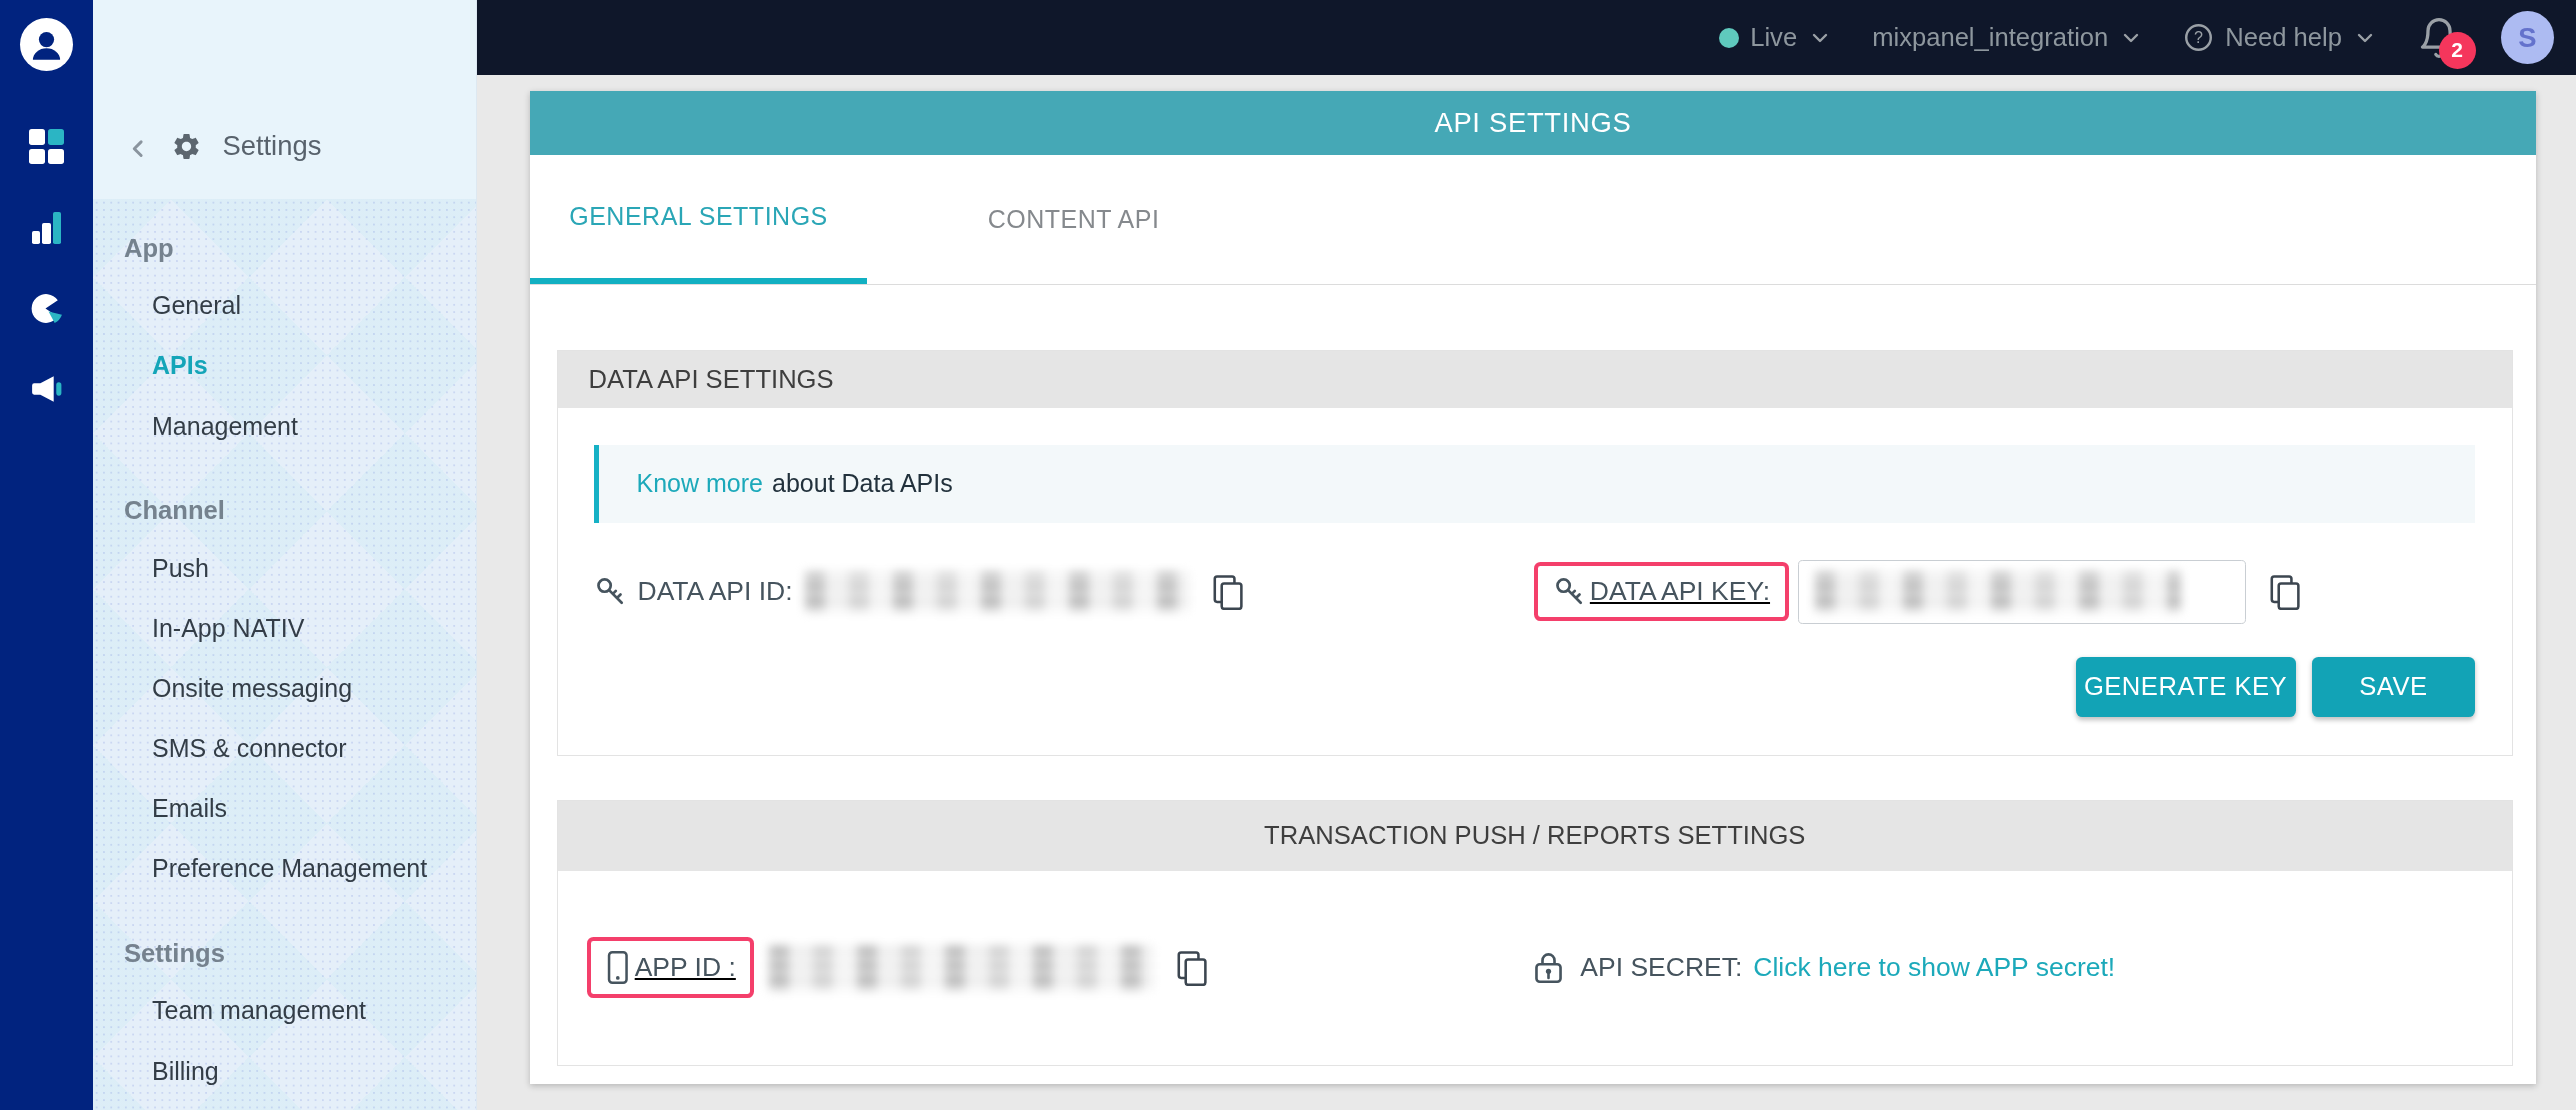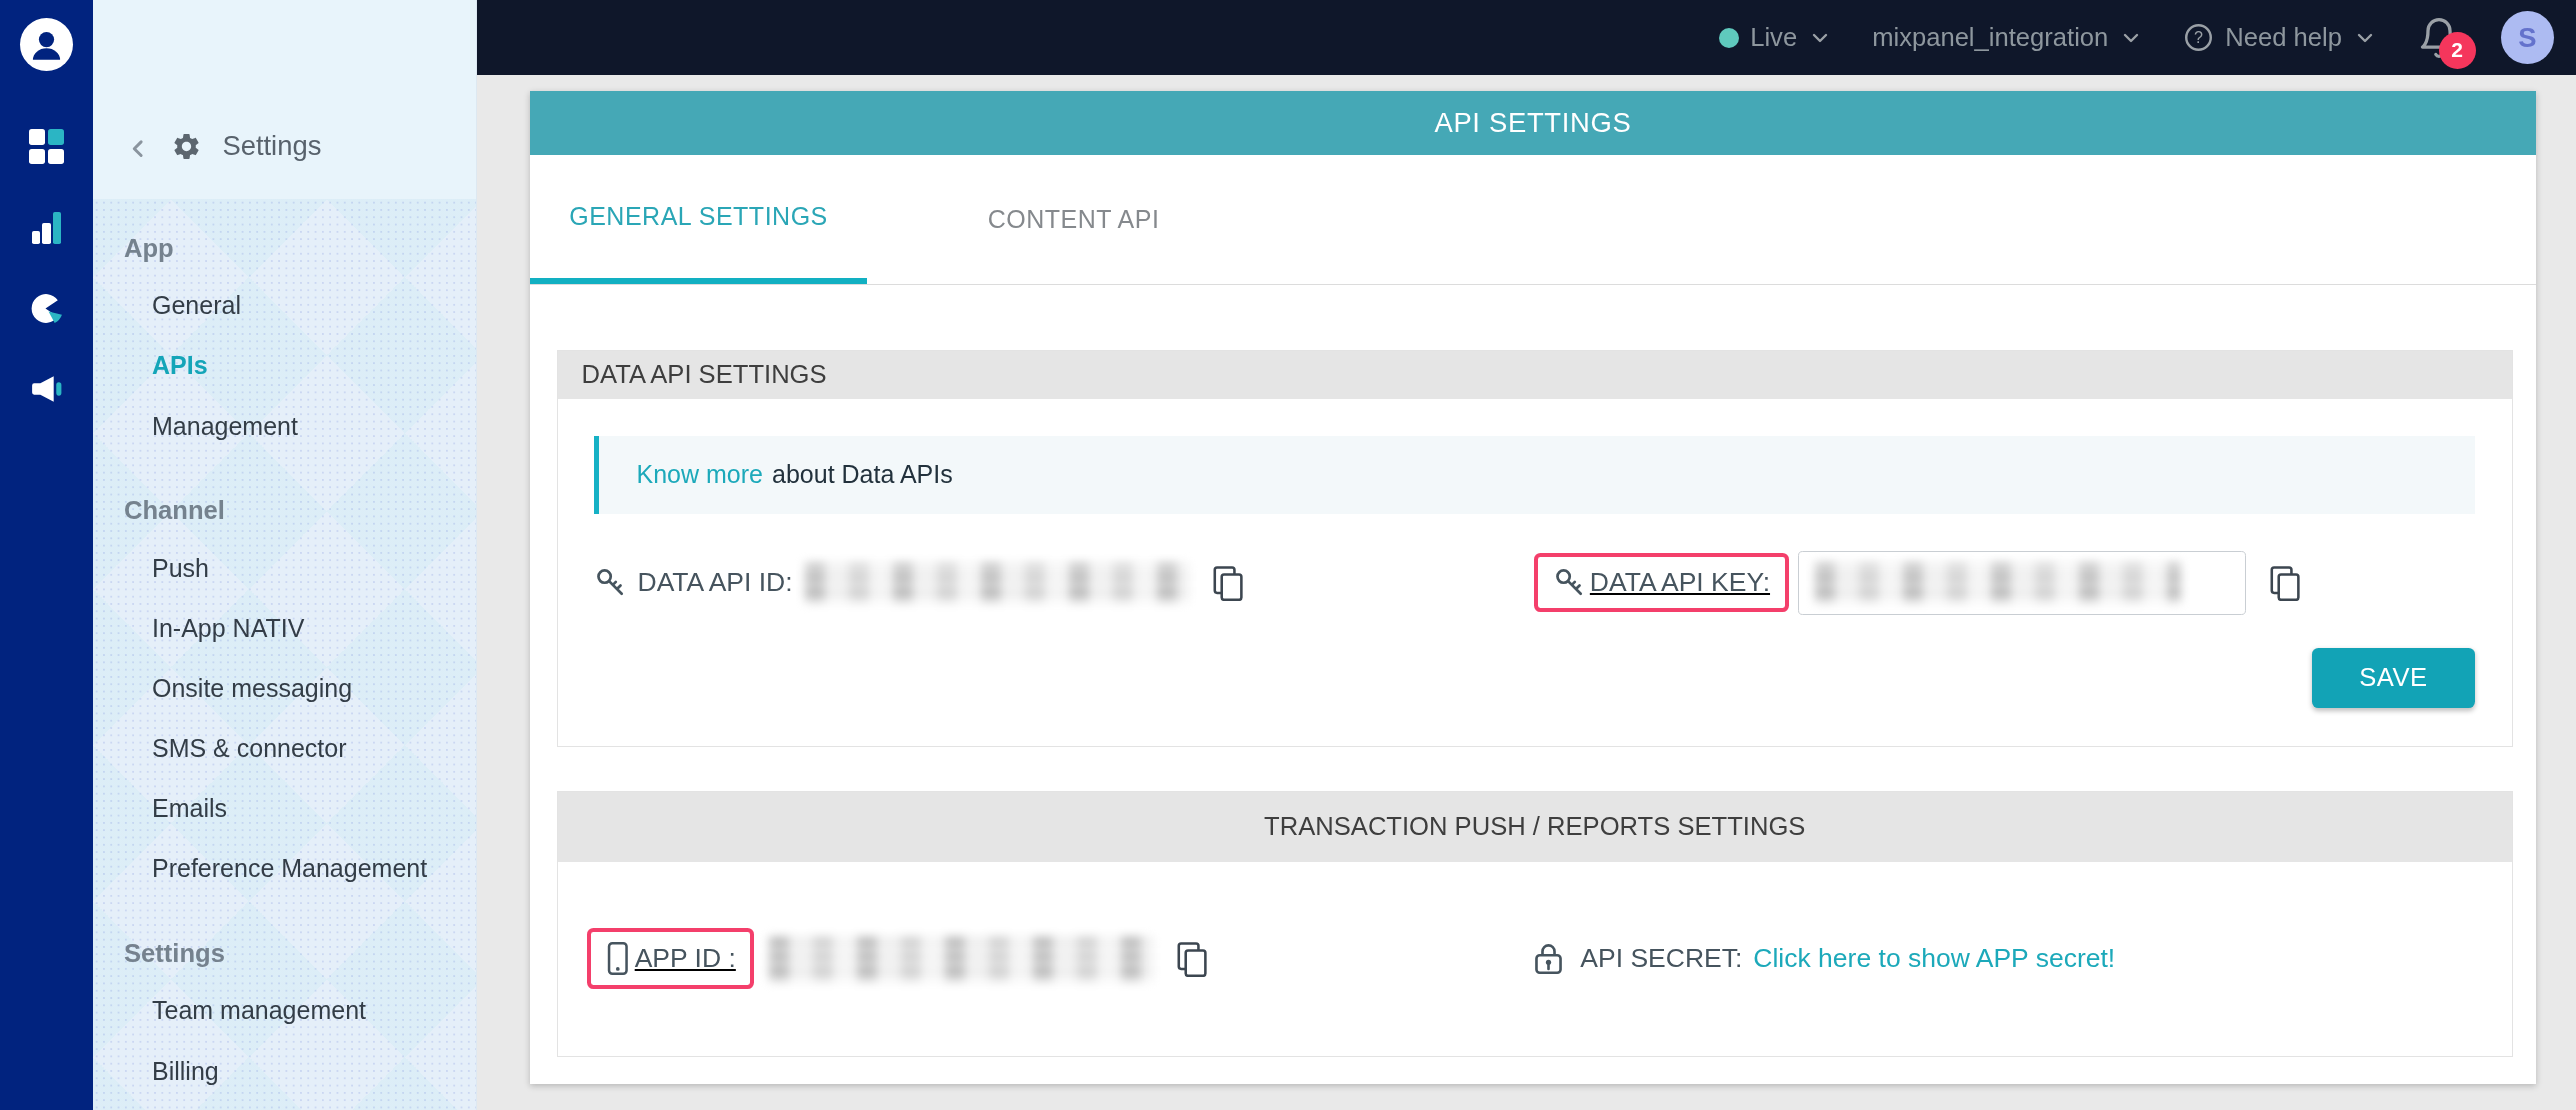--- a/index.html
+++ b/index.html
@@ -55,21 +55,21 @@
   .banner { height:64px; background:#45a8b6; color:#fff; font-size:27.4px; letter-spacing:0.7px;
             display:flex; align-items:center; justify-content:center; flex-shrink:0; }
   .tabs { height:130px; border-bottom:1.8px solid #dcdcdc; display:flex; flex-shrink:0; }
   .tab { display:flex; align-items:center; justify-content:center; font-size:25px; letter-spacing:0.5px; cursor:pointer; }
   .tab.active { width:337px; color:#2aa6b6; font-weight:500; border-bottom:6.4px solid #12b0c2; }
   .tab.inactive { width:413px; color:#85898d; }
 
   .card-body { flex:1; padding:65px 23px 0 26.5px; overflow:hidden; }
   .section { border:1.8px solid #e3e3e3; }
   .section-header { background:#e5e5e5; font-size:25.6px; color:#3e3e3e; display:flex; align-items:center; }
-  .sec1 .section-header { height:48px; padding-left:24px;text-align:center; }
+  .sec1 .section-header { height:57px; padding-left:31px;text-align:center; }
   .sec2 { margin-top:44px; }
   .sec2 .section-header { height:70px; justify-content:center; }
   .sec1-body { padding:37px 37px 38px 36px; }
   .callout { height:78px; background:#f3f8fa; border-left:5.5px solid #16b1c5; display:flex;
              align-items:center; padding-left:38px; font-size:25px; color:#22313c; }
   .callout .link { color:#1ca9ba; cursor:pointer; margin-right:9.1px; }
   .kv-row { display:flex; align-items:center; margin-top:37px; }
   .kv-left, .kv-right { flex:1; display:flex; align-items:center; min-width:0; }
   .kv-label { font-size:26.5px; color:#46545e; font-weight:500; white-space:nowrap; }
   .redacted { border-radius:2.7px; filter:blur(4.6px);
@@ -254,20 +254,21 @@
                   </div>
                   <div class="copy-btn">
                     <svg width="37" height="37" viewBox="0 0 32 32">
                       <rect x="5" y="3" width="17" height="22" rx="2" fill="#ffffff" stroke="#3c4650" stroke-width="2.2"></rect>
                       <rect x="11" y="9" width="17" height="22" rx="2" fill="#ffffff" stroke="#3c4650" stroke-width="2.2"></rect>
                     </svg>
                   </div>
                 </div>
               </div>
               <div class="btn-row">
+                <button class="btn generate">GENERATE KEY</button>
                 <button class="btn save">SAVE</button>
               </div>
             </div>
           </div>
 
           <div class="section sec2">
             <div class="section-header">TRANSACTION PUSH / REPORTS SETTINGS</div>
             <div class="sec2-body">
               <div class="kv-left">
                 <div class="redbox">

